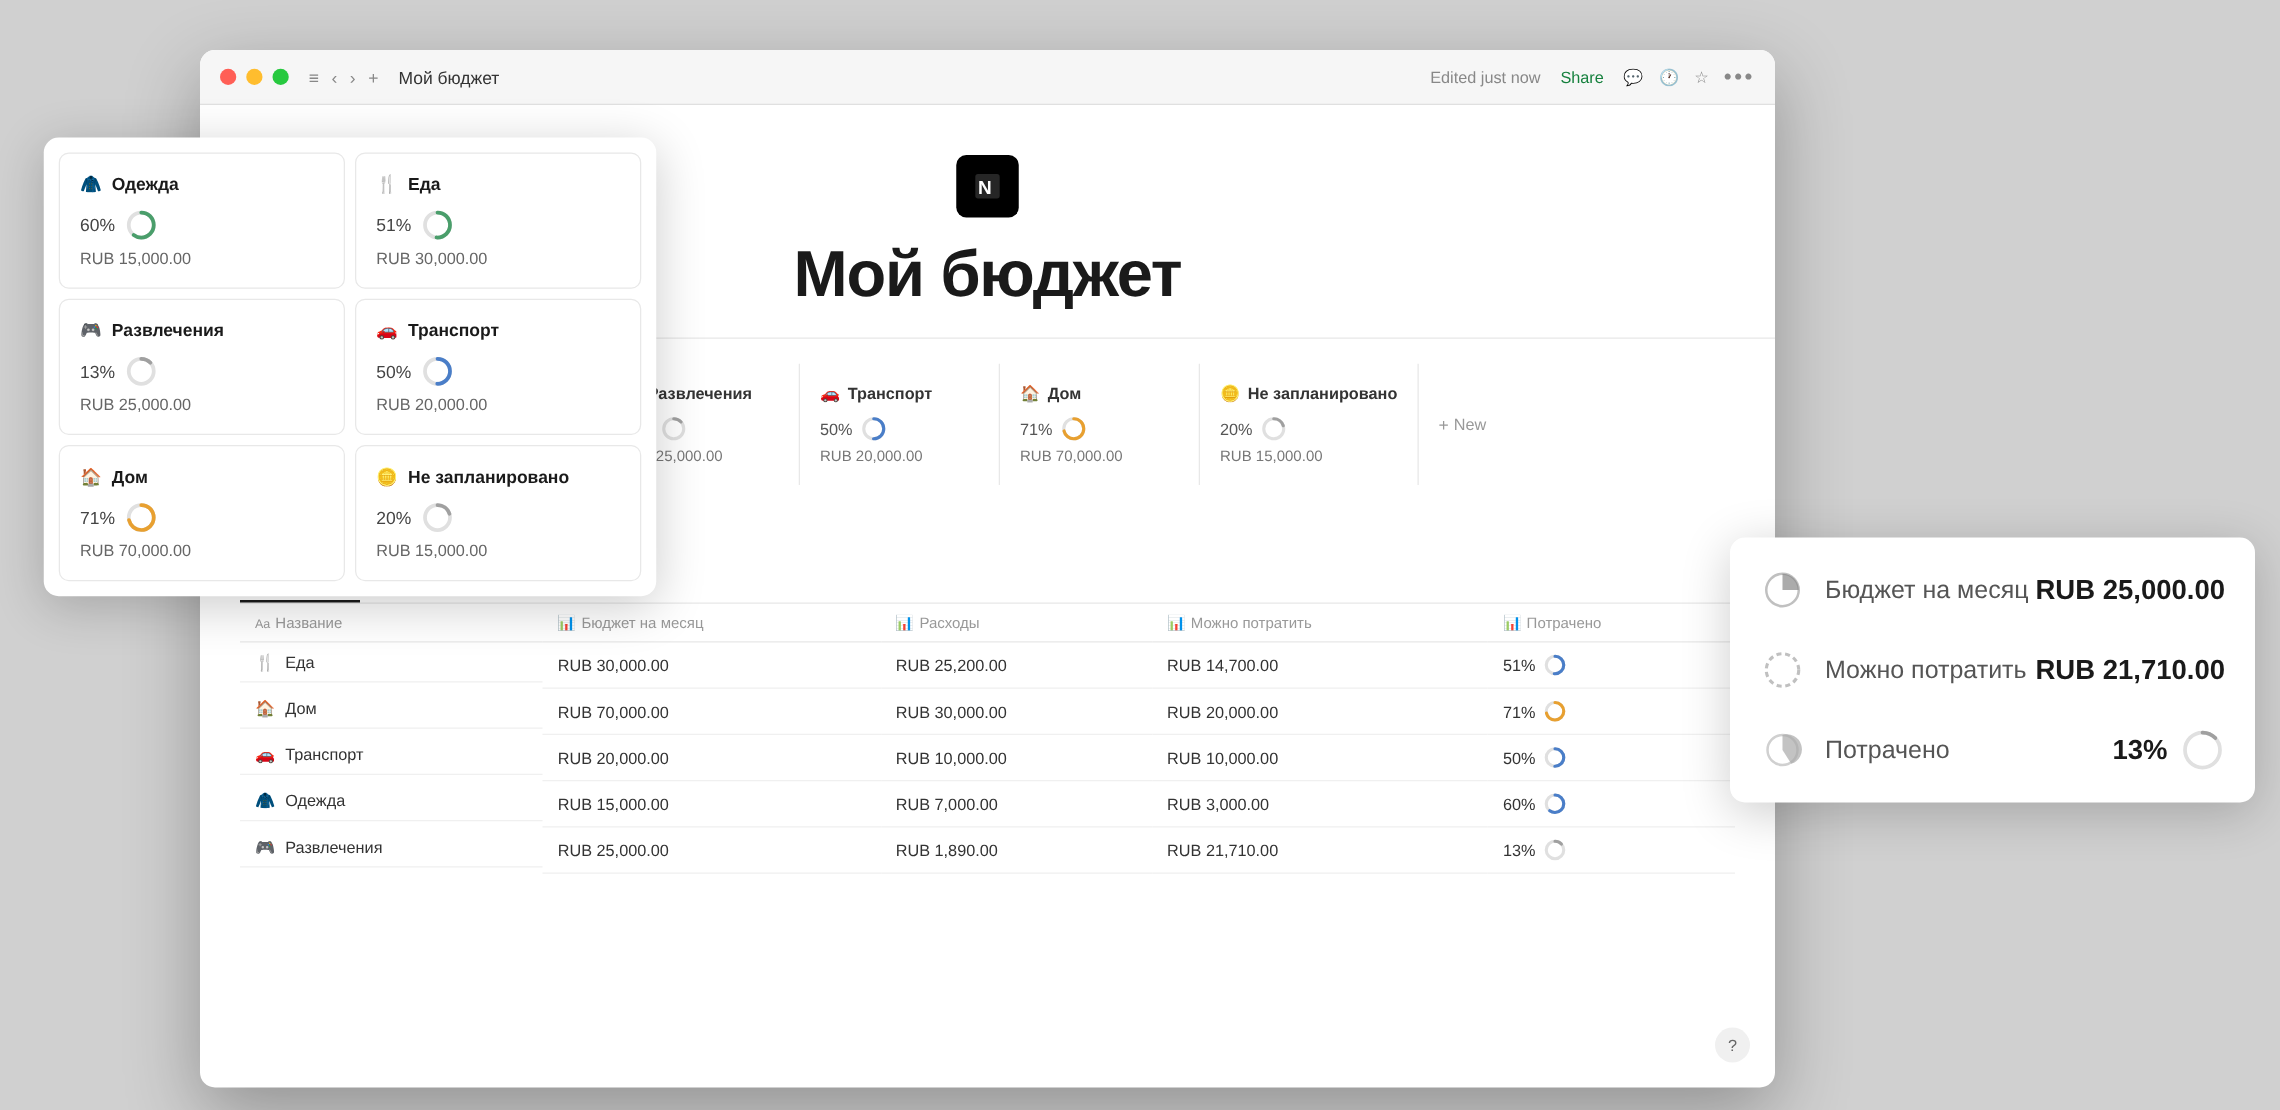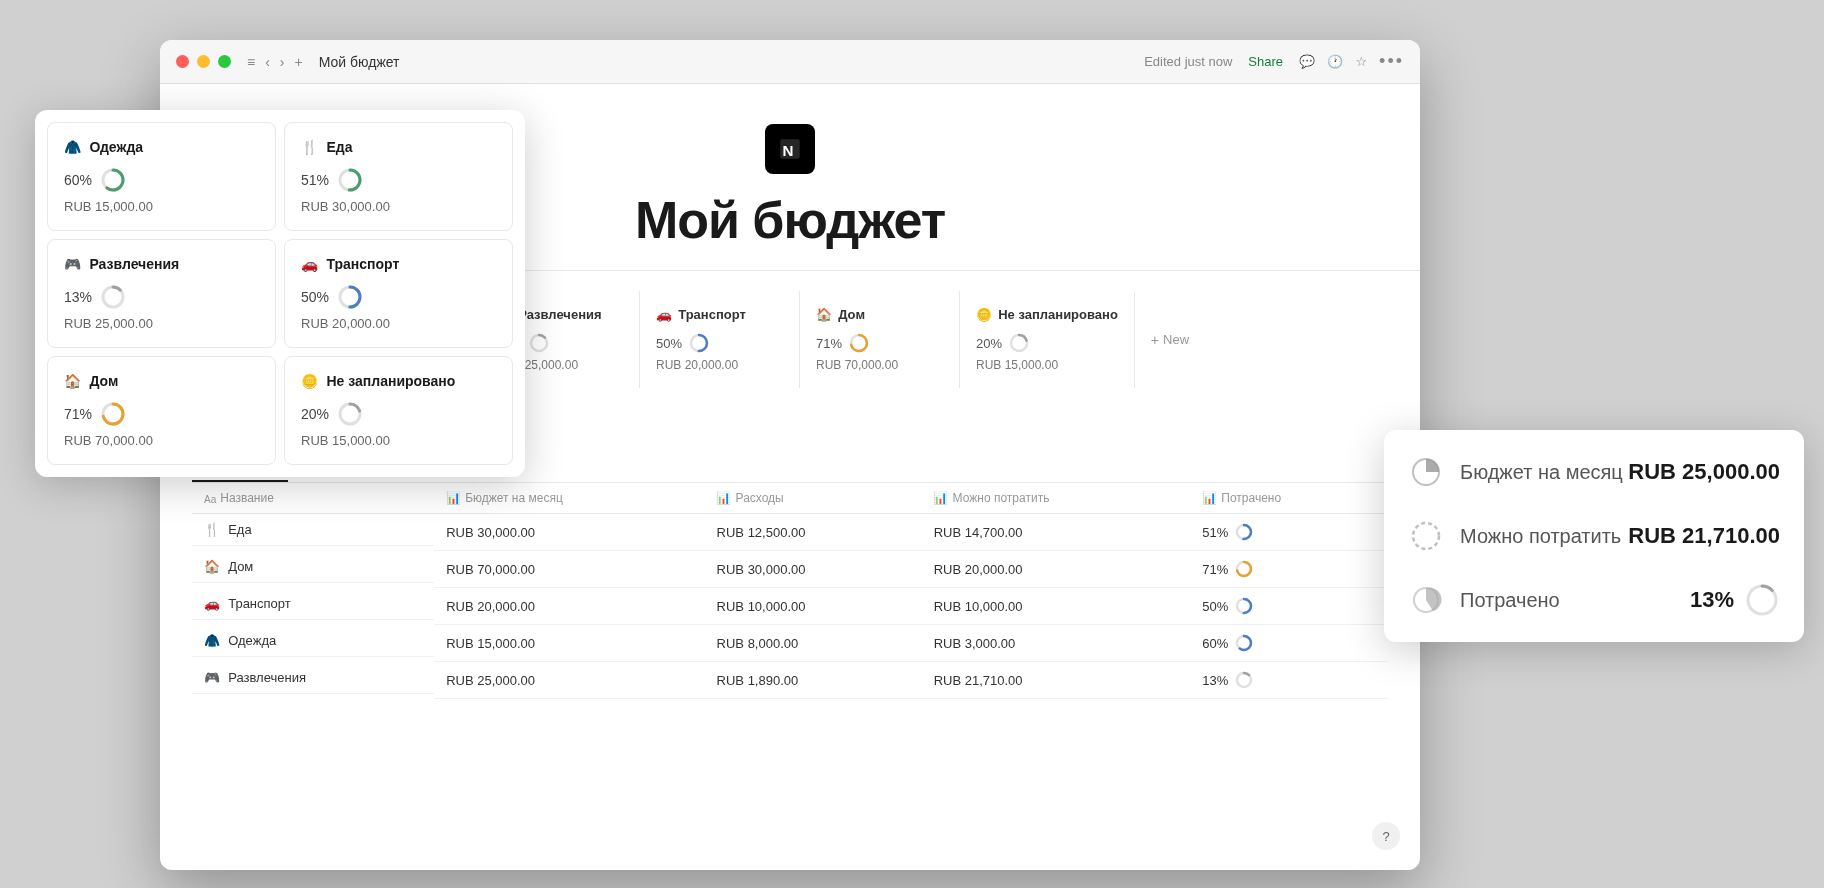--- a/index.html
+++ b/index.html
@@ -566,21 +566,21 @@
           </thead>
           <tbody id="table-body">
           <tr>
       <td>
         <div class="cat-icon-cell">
           <span>🍴</span>
           <span>Еда</span>
         </div>
       </td>
       <td>RUB 30,000.00</td>
-      <td>RUB 12,500.00</td>
+      <td>RUB 25,200.00</td>
       <td>RUB 14,700.00</td>
       <td>
         <div class="percent-cell">
           <span>51%</span>
           <svg width="20" height="20" viewBox="0 0 20 20">
             <circle cx="10" cy="10" r="7" fill="none" stroke="#e0e0e0" stroke-width="2.5"></circle>
             <circle cx="10" cy="10" r="7" fill="none" stroke="#4a7ec8" stroke-width="2.5" stroke-dasharray="43.98" stroke-dashoffset="21.550199999999997" stroke-linecap="round" transform="rotate(-90 10 10)"></circle>
           </svg>
         </div>
       </td>
@@ -626,21 +626,21 @@
       </td>
     </tr>
               <tr>
       <td>
         <div class="cat-icon-cell">
           <span>🧥</span>
           <span>Одежда</span>
         </div>
       </td>
       <td>RUB 15,000.00</td>
-      <td>RUB 8,000.00</td>
+      <td>RUB 7,000.00</td>
       <td>RUB 3,000.00</td>
       <td>
         <div class="percent-cell">
           <span>60%</span>
           <svg width="20" height="20" viewBox="0 0 20 20">
             <circle cx="10" cy="10" r="7" fill="none" stroke="#e0e0e0" stroke-width="2.5"></circle>
             <circle cx="10" cy="10" r="7" fill="none" stroke="#4a7ec8" stroke-width="2.5" stroke-dasharray="43.98" stroke-dashoffset="17.592" stroke-linecap="round" transform="rotate(-90 10 10)"></circle>
           </svg>
         </div>
       </td>

